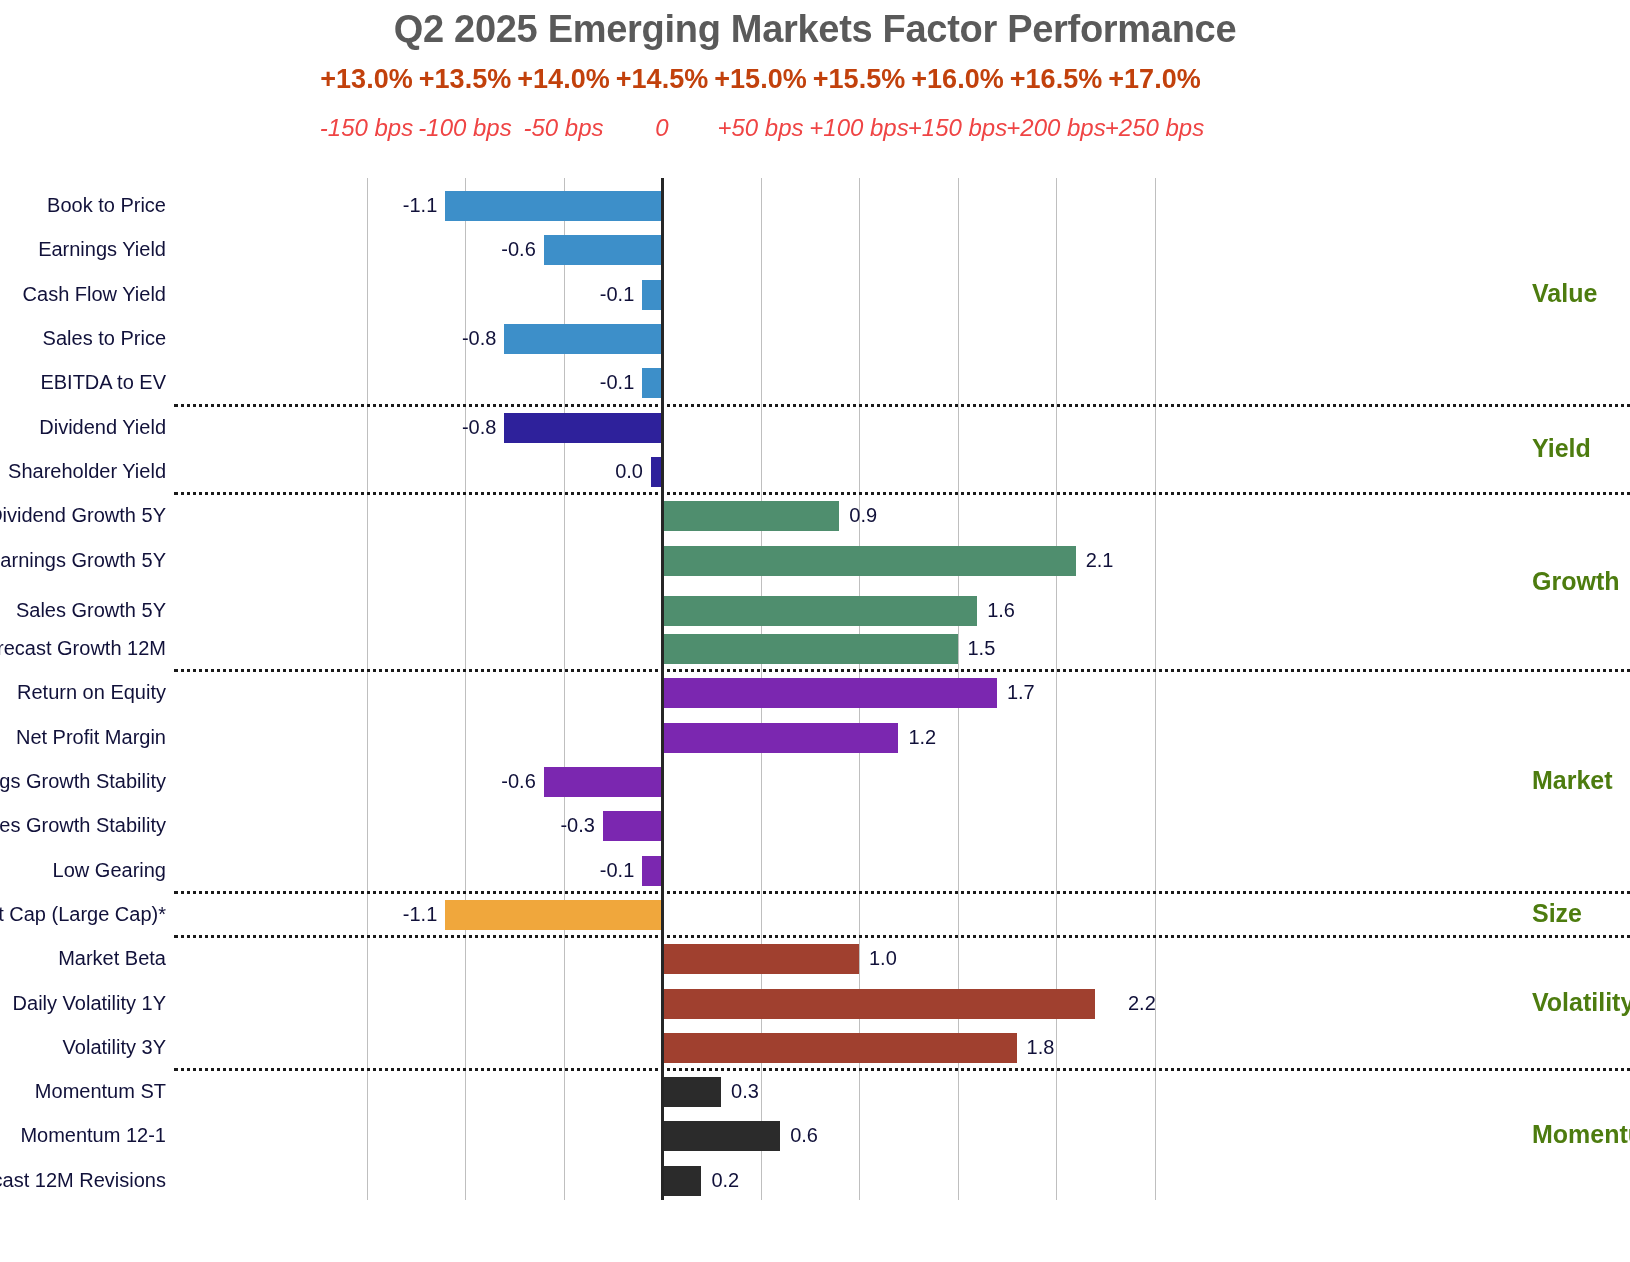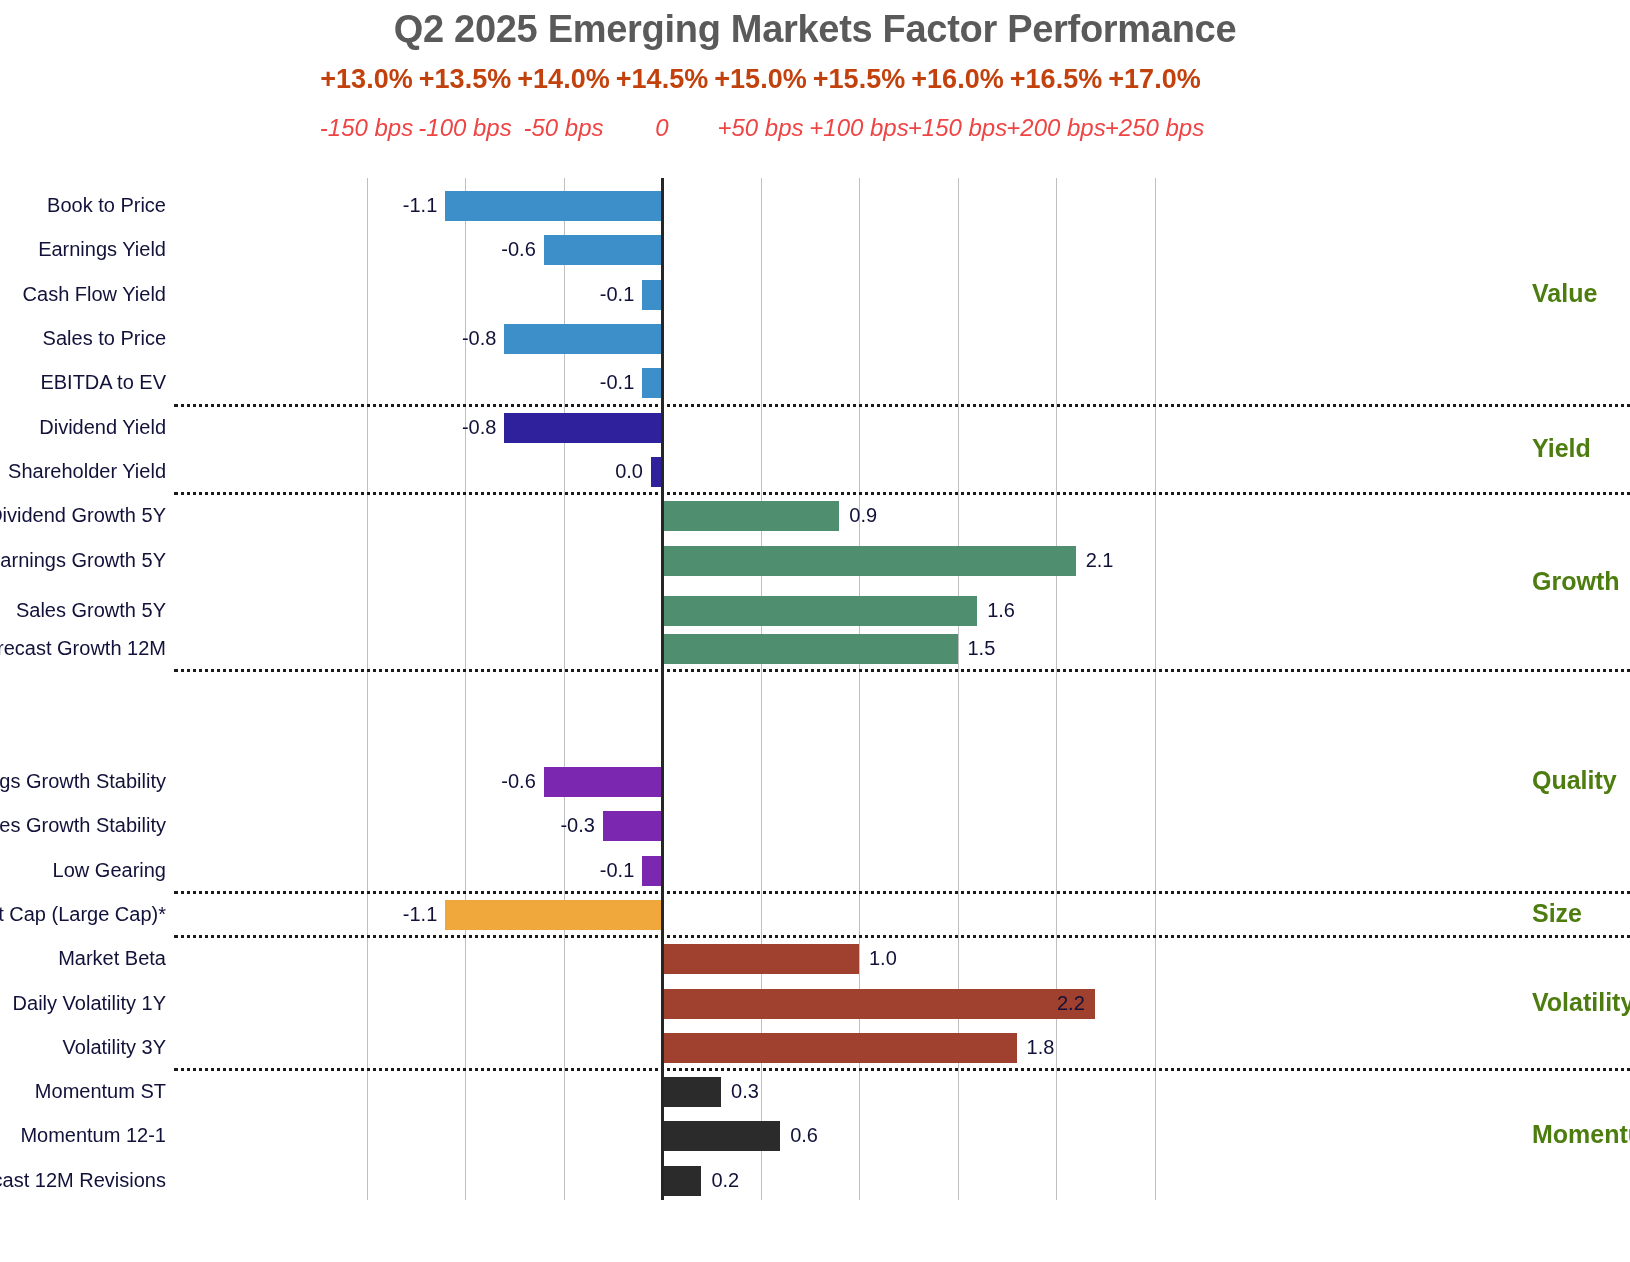--- a/index.html
+++ b/index.html
@@ -208,20 +208,30 @@
     <div class="row" style="top: 411px; height: 44.3px;">
       <div class="rowlabel" style="top: 10.15px;">Sales Growth 5Y</div>
       <div class="bar" style="height: 30px; top: 7.15px; background: rgb(79, 142, 110); left: 486px; width: 315.2px;"></div>
       <div class="vallabel" style="top: 10.15px; left: 811.2px;">1.6</div>
     </div>
     <div class="row" style="top: 449px; height: 44.3px;">
       <div class="rowlabel" style="top: 10.15px;">Forecast Growth 12M</div>
       <div class="bar" style="height: 30px; top: 7.15px; background: rgb(79, 142, 110); left: 486px; width: 295.5px;"></div>
       <div class="vallabel" style="top: 10.15px; left: 791.5px;">1.5</div>
     </div>
+    <div class="row" style="top: 493.3px; height: 44.3px;">
+      <div class="rowlabel" style="top: 10.15px;">Return on Equity</div>
+      <div class="bar" style="height: 30px; top: 7.15px; background: rgb(123, 39, 176); left: 486px; width: 334.9px;"></div>
+      <div class="vallabel" style="top: 10.15px; left: 830.9px;">1.7</div>
+    </div>
+    <div class="row" style="top: 537.6px; height: 44.3px;">
+      <div class="rowlabel" style="top: 10.15px;">Net Profit Margin</div>
+      <div class="bar" style="height: 30px; top: 7.15px; background: rgb(123, 39, 176); left: 486px; width: 236.4px;"></div>
+      <div class="vallabel" style="top: 10.15px; left: 732.4px;">1.2</div>
+    </div>
     <div class="row" style="top: 581.9px; height: 44.3px;">
       <div class="rowlabel" style="top: 10.15px;">Earnings Growth Stability</div>
       <div class="bar" style="height: 30px; top: 7.15px; background: rgb(123, 39, 176); left: 367.8px; width: 118.2px;"></div>
       <div class="vallabel" style="top: 10.15px; left: 315.8px; width: 44px; text-align: right;">-0.6</div>
     </div>
     <div class="row" style="top: 626.2px; height: 44.3px;">
       <div class="rowlabel" style="top: 10.15px;">Sales Growth Stability</div>
       <div class="bar" style="height: 30px; top: 7.15px; background: rgb(123, 39, 176); left: 426.9px; width: 59.1px;"></div>
       <div class="vallabel" style="top: 10.15px; left: 374.9px; width: 44px; text-align: right;">-0.3</div>
     </div>
@@ -236,21 +246,21 @@
       <div class="vallabel" style="top: 10.15px; left: 217.3px; width: 44px; text-align: right;">-1.1</div>
     </div>
     <div class="row" style="top: 759.1px; height: 44.3px;">
       <div class="rowlabel" style="top: 10.15px;">Market Beta</div>
       <div class="bar" style="height: 30px; top: 7.15px; background: rgb(160, 64, 47); left: 486px; width: 197px;"></div>
       <div class="vallabel" style="top: 10.15px; left: 693px;">1.0</div>
     </div>
     <div class="row" style="top: 803.4px; height: 44.3px;">
       <div class="rowlabel" style="top: 10.15px;">Daily Volatility 1Y</div>
       <div class="bar" style="height: 30px; top: 7.15px; background: rgb(160, 64, 47); left: 486px; width: 433.4px;"></div>
-      <div class="vallabel" style="top: 10.15px; left: 881px;">2.2</div>
+      <div class="vallabel" style="top: 10.15px; left: 952px;">2.2</div>
     </div>
     <div class="row" style="top: 847.7px; height: 44.3px;">
       <div class="rowlabel" style="top: 10.15px;">Volatility 3Y</div>
       <div class="bar" style="height: 30px; top: 7.15px; background: rgb(160, 64, 47); left: 486px; width: 354.6px;"></div>
       <div class="vallabel" style="top: 10.15px; left: 850.6px;">1.8</div>
     </div>
     <div class="row" style="top: 892px; height: 44.3px;">
       <div class="rowlabel" style="top: 10.15px;">Momentum ST</div>
       <div class="bar" style="height: 30px; top: 7.15px; background: rgb(43, 43, 43); left: 486px; width: 59.1px;"></div>
       <div class="vallabel" style="top: 10.15px; left: 555.1px;">0.3</div>
@@ -264,20 +274,20 @@
       <div class="rowlabel" style="top: 10.15px;">Forecast 12M Revisions</div>
       <div class="bar" style="height: 30px; top: 7.15px; background: rgb(43, 43, 43); left: 486px; width: 39.4px;"></div>
       <div class="vallabel" style="top: 10.15px; left: 535.4px;">0.2</div>
     </div>
     <div class="grouplabel" style="top: 100.75px;">Value</div>
     <div class="sep" style="top: 225.5px;"></div>
     <div class="grouplabel" style="top: 255.8px;">Yield</div>
     <div class="sep" style="top: 314.1px;"></div>
     <div class="grouplabel" style="top: 388.7px;">Growth</div>
     <div class="sep" style="top: 491.3px;"></div>
-    <div class="grouplabel" style="top: 588.05px;">Quality</div>
+    <div class="grouplabel" style="top: 588.05px;">Market</div>
     <div class="sep" style="top: 712.8px;"></div>
     <div class="grouplabel" style="top: 720.95px;">Size</div>
     <div class="sep" style="top: 757.1px;"></div>
     <div class="grouplabel" style="top: 809.55px;">Volatility</div>
     <div class="sep" style="top: 890px;"></div>
     <div class="grouplabel" style="top: 942.45px;">Momentum</div>
   </div>
 
 </body></html>

